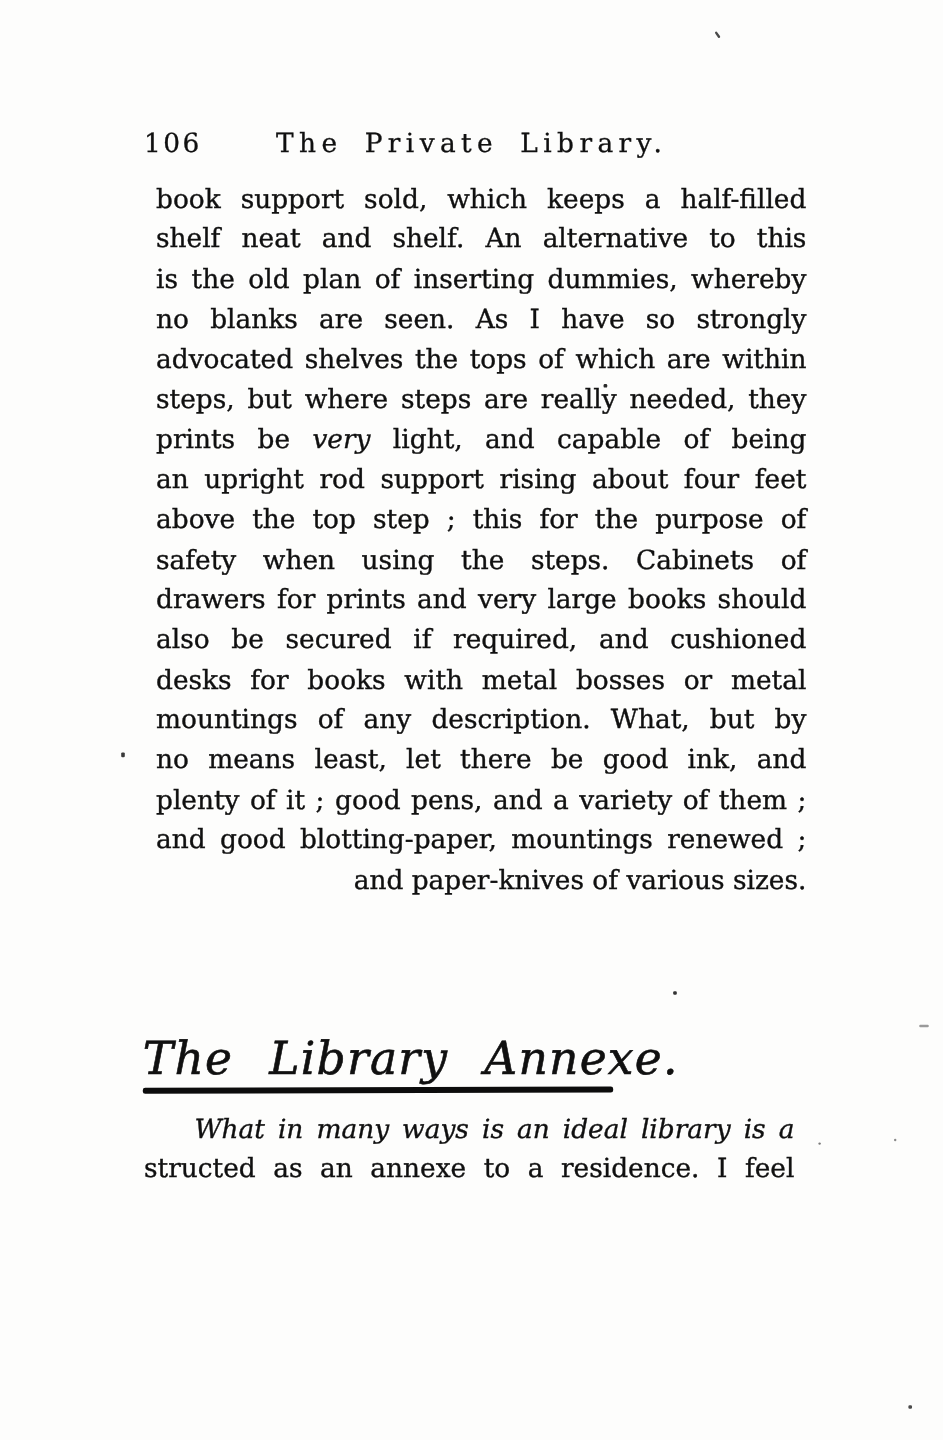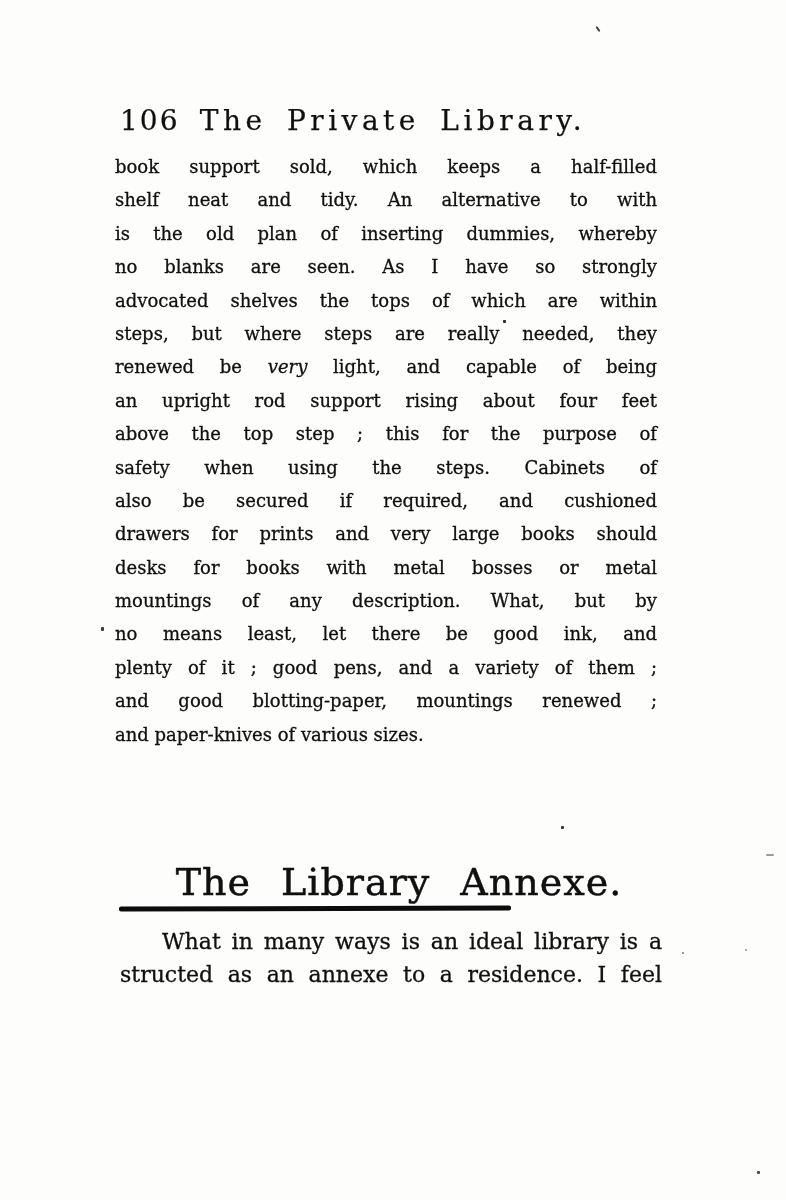--- a/index.html
+++ b/index.html
@@ -17,75 +17,75 @@
     color: #101010;
   }
   
   .running-head {
     position: absolute;
     top: 104px;
     left: 0;
     right: 0;
     height: 36px;
     text-align: center;
-    font-size: 28px;
+    font-size: 22px;
     line-height: 34px;
     letter-spacing: 4.5px;
     word-spacing: 7px;
     -webkit-text-stroke: 0.25px currentColor;
     white-space: nowrap;
   }
   .pagenum {
     position: absolute;
     left: 120px;
     top: 0;
     letter-spacing: 2px;
     word-spacing: normal;
     font-feature-settings: "onum" 1;
   }
   
   .body-text {
     position: absolute;
-    left: 115px;
+    left: 130px;
     top: 150px;
     width: 542px;
-    font-size: 18px;
+    font-size: 22px;
     line-height: 33.4px;
     -webkit-text-stroke: 0.3px currentColor;
   }
   .line {
     text-align: justify;
     text-align-last: justify;
     white-space: normal;
     height: 33.4px;
     overflow: visible;
   }
   .line.noj {
-    text-align: left;
+    text-align: right;
     text-align-last: auto;
   }
   .line em {
     font-style: italic;
     font-weight: normal;
   }
   
   .section-heading {
     position: absolute;
     left: 119px;
     top: 858px;
     margin: 0;
     width: 560px;
     font-size: 38px;
     line-height: 48px;
+    font-style: italic;
     font-weight: normal;
     letter-spacing: 1px;
     word-spacing: 17px;
     -webkit-text-stroke: 0.5px currentColor;
     white-space: nowrap;
-    text-align: center;
   }
   .heading-rule {
     position: absolute;
     left: 119px;
     top: 906px;
     width: 392px;
     height: 5px;
     background: #0c0c0c;
     border-radius: 2px;
     transform: rotate(-0.15deg);
@@ -95,51 +95,52 @@
     position: absolute;
     left: 120px;
     top: 925px;
     width: 542px;
     font-size: 22px;
     line-height: 33.4px;
     -webkit-text-stroke: 0.3px currentColor;
   }
   .annexe-par .indent {
     padding-left: 42px;
+    font-style: italic;
   }
   
   .speck {
     position: absolute;
     background: #444;
     border-radius: 1px;
   }
 </style>
 </head>
 <body>
 
 <div class="page">
 
   <div class="running-head">
     <span class="pagenum">106</span>
     <span class="head-title">The Private Library.</span>
   </div>
 
   <div class="body-text">
     <div class="line">book support sold, which keeps a half-filled</div>
-    <div class="line">shelf neat and tidy.  An alternative to with</div>
+    <div class="line">shelf neat and shelf.  An alternative to this</div>
     <div class="line">is the old plan of inserting dummies, whereby</div>
     <div class="line">no blanks are seen.  As I have so strongly</div>
     <div class="line">advocated shelves the tops of which are within</div>
     <div class="line">steps, but where steps are really needed, they</div>
-    <div class="line"><span>renewed be </span><em>very</em><span> light, and capable of being</span></div>
+    <div class="line"><span>prints be </span><em>very</em><span> light, and capable of being</span></div>
     <div class="line">an upright rod support rising about four feet</div>
     <div class="line">above the top step ; this for the purpose of</div>
     <div class="line">safety when using the steps.  Cabinets of</div>
+    <div class="line">drawers for prints and very large books should</div>
     <div class="line">also be secured if required, and cushioned</div>
-    <div class="line">drawers for prints and very large books should</div>
     <div class="line">desks for books with metal bosses or metal</div>
     <div class="line">mountings of any description.  What, but by</div>
     <div class="line">no means least, let there be good ink, and</div>
     <div class="line">plenty of it ; good pens, and a variety of them ;</div>
     <div class="line">and good blotting-paper, mountings renewed ;</div>
     <div class="line noj">and paper-knives of various sizes.</div>
   </div>
 
   <h2 class="section-heading">The Library Annexe.</h2>
   <div class="heading-rule"></div>

